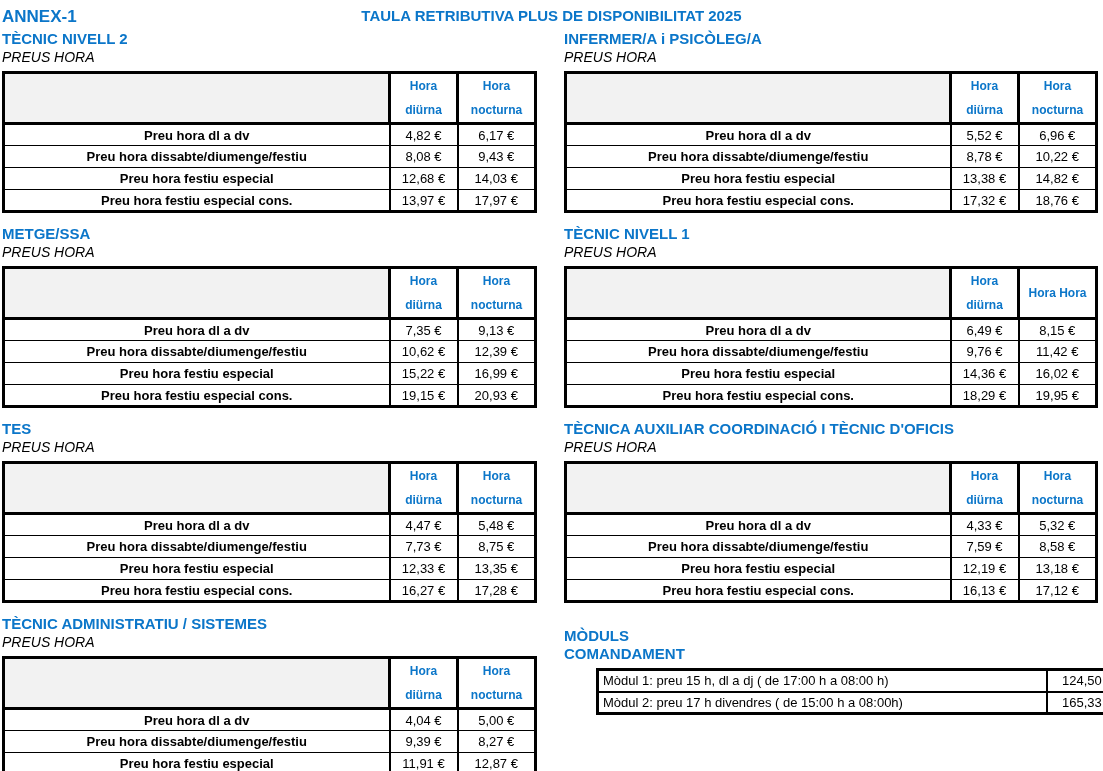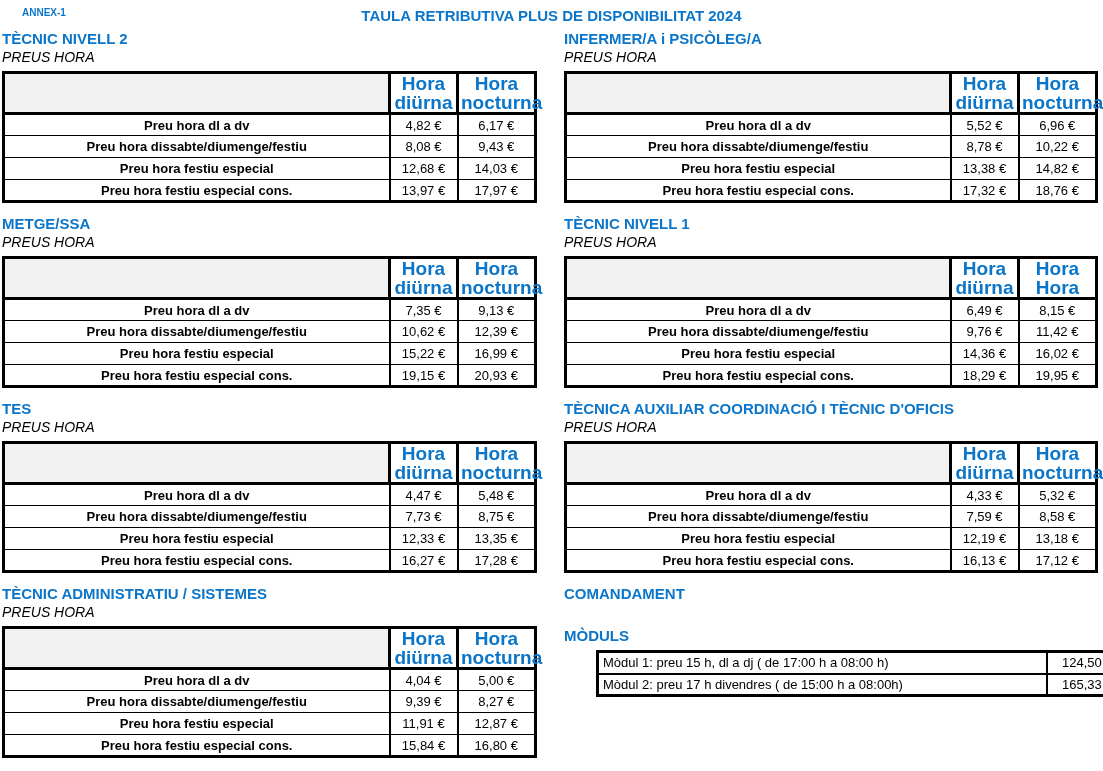--- a/index.html
+++ b/index.html
@@ -10,38 +10,38 @@
   *{box-sizing:border-box;}
   html,body{margin:0;padding:0;}
   body{
     width:1103px;height:771px;
     background:#fff;color:#000;
     font-family:"Liberation Sans",sans-serif;
     overflow:hidden;
   }
   .topbar{position:relative;height:30px;padding-top:7px;}
   .annex{
-    position:absolute;left:22px;top:7px;
-    color:var(--accent);font-weight:bold;font-size:10px;
+    position:absolute;left:2px;top:7px;
+    color:var(--accent);font-weight:bold;font-size:17px;
   }
   .doc-title{
     text-align:center;color:var(--accent);
     font-weight:bold;font-size:15px;
   }
   .cols{display:flex;gap:27px;padding-left:2px;}
   .col{width:535px;flex:0 0 auto;}
   .col.right{width:534px;}
   .sec{margin-bottom:12px;}
   .sec-title{color:var(--accent);font-weight:bold;font-size:15px;line-height:18px;white-space:nowrap;}
   .sec-sub{font-weight:normal;font-style:italic;font-size:14px;line-height:17px;margin:1px 0 5px 0;}
   table.price{border-collapse:collapse;table-layout:fixed;width:100%;border:3px solid var(--border);}
   table.price th{
     border:3px solid var(--border);
     height:38px;vertical-align:middle;
-    color:var(--accent);font-weight:bold;font-size:19px;line-height:19px;
+    color:var(--accent);font-weight:bold;font-size:12px;line-height:24px;
     padding:0 2px;background:#fff;
   }
   table.price th.corner{background:var(--hdr-bg);}
   table.price td{
     border:1px solid var(--border);
     border-left-width:2px;border-right-width:2px;
     height:22px;font-size:13px;padding:0 3px;
     background:#fff;white-space:nowrap;overflow:hidden;
   }
   table.price td.lab{font-weight:bold;text-align:center;}
@@ -56,21 +56,21 @@
     background:#fff;white-space:nowrap;overflow:hidden;
   }
   table.moduls td.mval{text-align:center;}
   .c-mval{width:82px;}
 </style>
 </head>
 <body>
 
 <div class="topbar">
   <div class="annex">ANNEX-1</div>
-  <div class="doc-title">TAULA RETRIBUTIVA PLUS DE DISPONIBILITAT 2024</div>
+  <div class="doc-title">TAULA RETRIBUTIVA PLUS DE DISPONIBILITAT 2025</div>
 </div>
 
 <div class="cols">
 
   <div class="col left">
 
     <div class="sec">
       <div class="sec-title">TÈCNIC NIVELL 2</div>
       <div class="sec-sub">PREUS HORA</div>
       <table class="price">
@@ -355,22 +355,22 @@
           <tr>
             <td class="lab">Preu hora festiu especial cons.</td>
             <td class="val">16,13 €</td>
             <td class="val">17,12 €</td>
           </tr>
         </tbody>
       </table>
     </div>
 
     <div class="sec">
+      <div class="sec-title moduls-title">MÒDULS</div>
       <div class="sec-title">COMANDAMENT</div>
-      <div class="sec-title moduls-title">MÒDULS</div>
       <table class="moduls">
         <colgroup>
             <col>
             <col class="c-mval">
           </colgroup>
         <tbody>
           <tr>
             <td class="mlab">Mòdul 1: preu 15 h, dl a dj ( de 17:00 h a 08:00 h)</td>
             <td class="mval">124,50 €</td>
           </tr>

